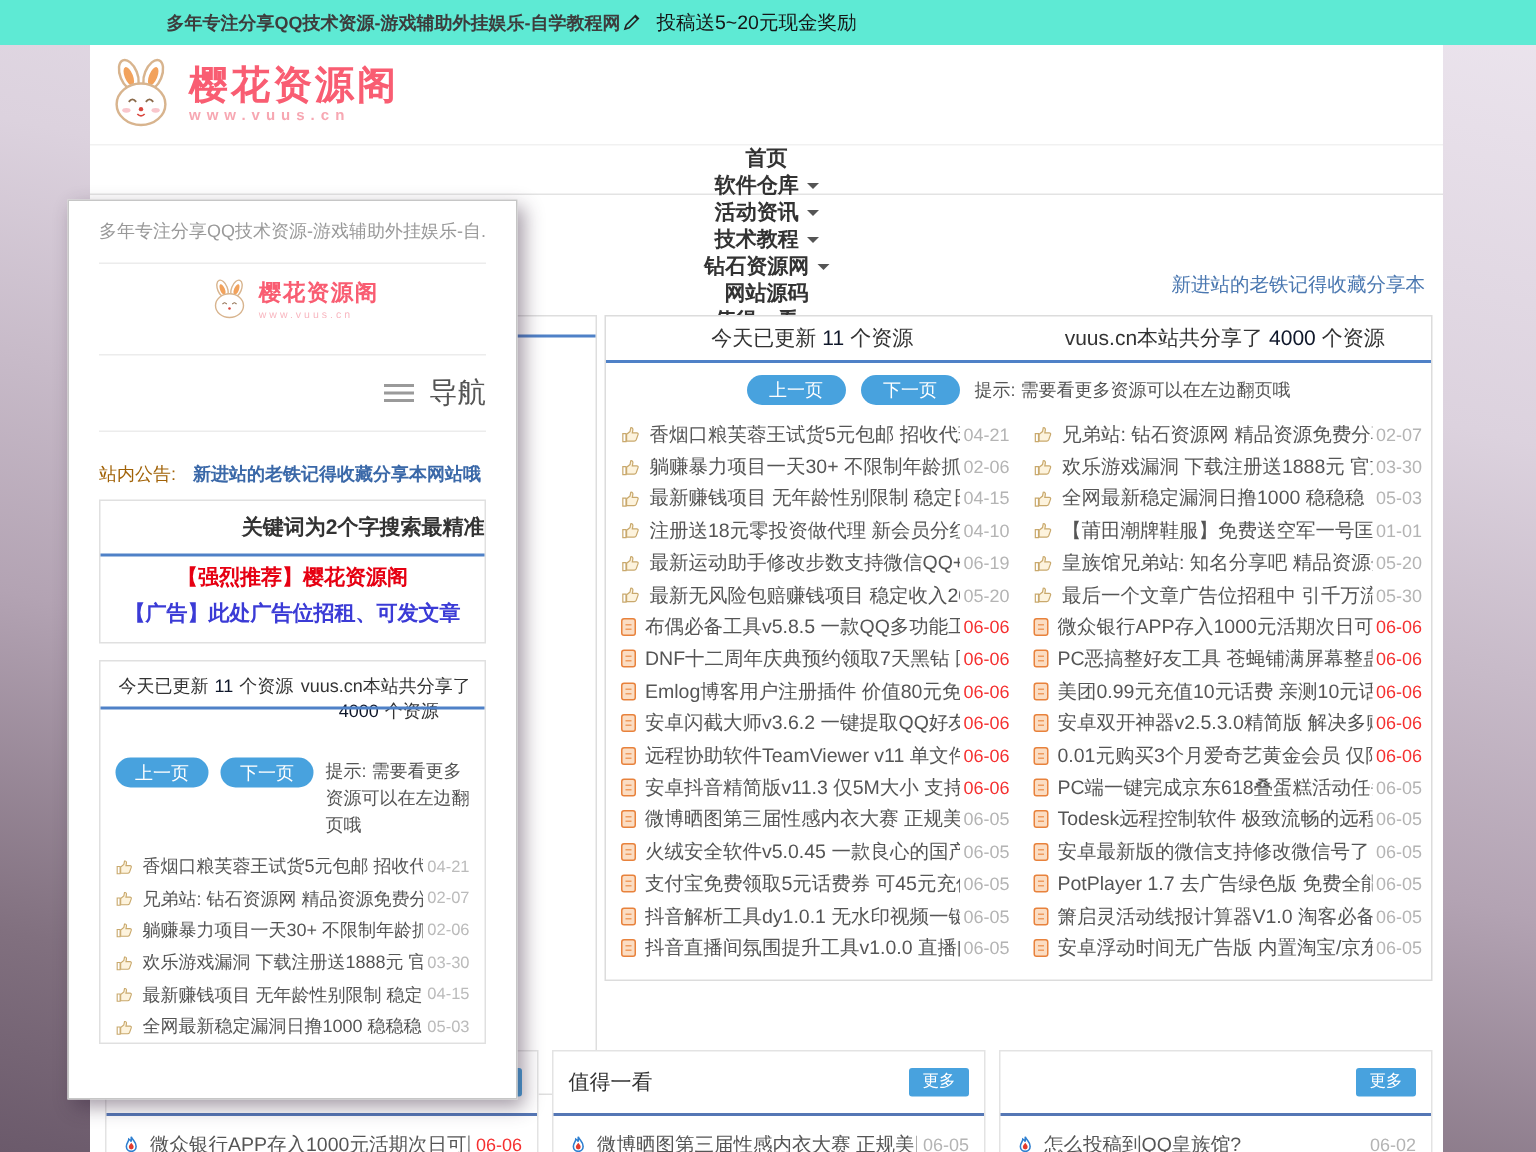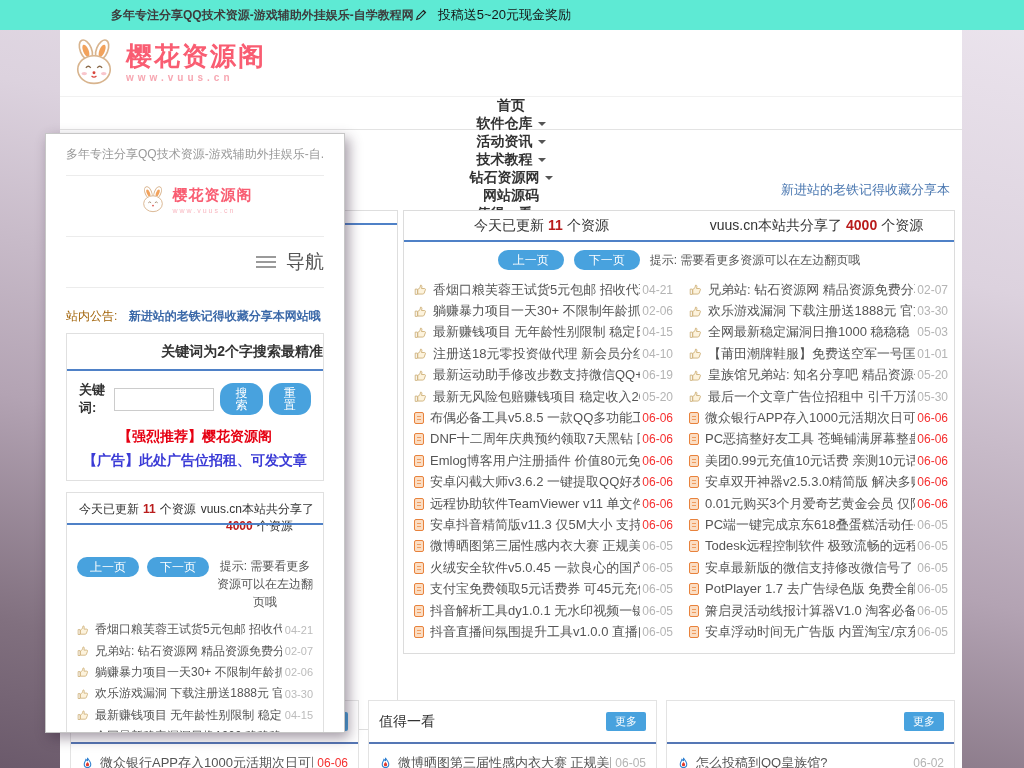--- a/index.html
+++ b/index.html
@@ -35,25 +35,25 @@
   .behind-sidebar { position:absolute; left:10px; top:80px; width:328px; height:520px;
     border:1px solid #dedede; background:#fff; }
   .behind-sidebar .hdr { height:14px; border-bottom:2px solid #4f81c7; }
 
   .marquee { position:absolute; right:12px; top:51px; font-size:13px; color:#4a77b0; white-space:nowrap; }
 
   
   .main-panel { position:absolute; left:343px; top:80px; width:552px; background:#fff; border:1px solid #dcdcdc; }
   .mp-stats { display:flex; align-items:center; height:31px; border-bottom:2px solid #4f81c7; }
   .mp-stats .half { flex:1; text-align:center; font-size:14px; color:#333; }
-  .num { color:#b91c1c; font-weight:bold; margin:0 4px; }
+  .num { color:#0f172a; font-weight:normal; margin:0 4px; }
   .mp-page { display:flex; justify-content:center; align-items:center; gap:10px; padding:8px 0 5px; }
   .pill { background:#48a2de; color:#fff; font-size:12px; padding:4px 15px; border-radius:14px;
     border:none; cursor:pointer; line-height:1; }
-  .tip { font-size:12px; color:#555;text-align:center; }
+  .tip { font-size:12px; color:#555; }
   .mp-cols { display:flex; padding:4px 0 10px; }
   .col { flex:1; min-width:0; }
   .row { display:flex; align-items:center; height:21.4px; padding:0 6px 0 10px; font-size:13px; color:#555; }
   .row .title { flex:1; min-width:0; white-space:nowrap; overflow:hidden; color:#555; text-decoration:none; cursor:pointer; }
   .row .date { flex:none; font-size:12px; color:#b4b4b4; margin-left:2px; }
   .row.red .date { color:#f53030; }
   .ic { flex:none; display:inline-flex; margin-right:6px; }
   .ic-doc { width:10px; height:12px; border:1px solid #e8823c; background:#fbddc3; border-radius:2px; position:relative; }
   .ic-doc::before { content:''; position:absolute; left:2px; right:2px; top:3px; height:1px;
     background:#ef9c5f; box-shadow:0 3px 0 #ef9c5f; }
@@ -578,26 +578,20 @@
       <span>导航</span>
     </div>
 
     <div class="ov-announce">
       <span class="lbl">站内公告:</span>
       <span class="txt">新进站的老铁记得收藏分享本网站哦！新</span>
     </div>
 
     <div class="ov-box">
       <div class="ov-box-title">关键词为2个字搜索最精准</div>
-      <div class="ov-search-row">
-        <label>关键词:</label>
-        <input class="ov-input" type="text" style="">
-        <button class="pill-s">搜索</button>
-        <button class="pill-s">重置</button>
-      </div>
       <div class="ov-promo-red">【强烈推荐】樱花资源阁</div>
       <div class="ov-promo-ad">【广告】此处广告位招租、可发文章</div>
     </div>
 
     <div class="ov-stats-box">
       <div class="ov-stats">
         <span class="l">
           <span>今天已更新</span><span class="num">11</span><span>个资源</span>
         </span>
         <span class="r">

